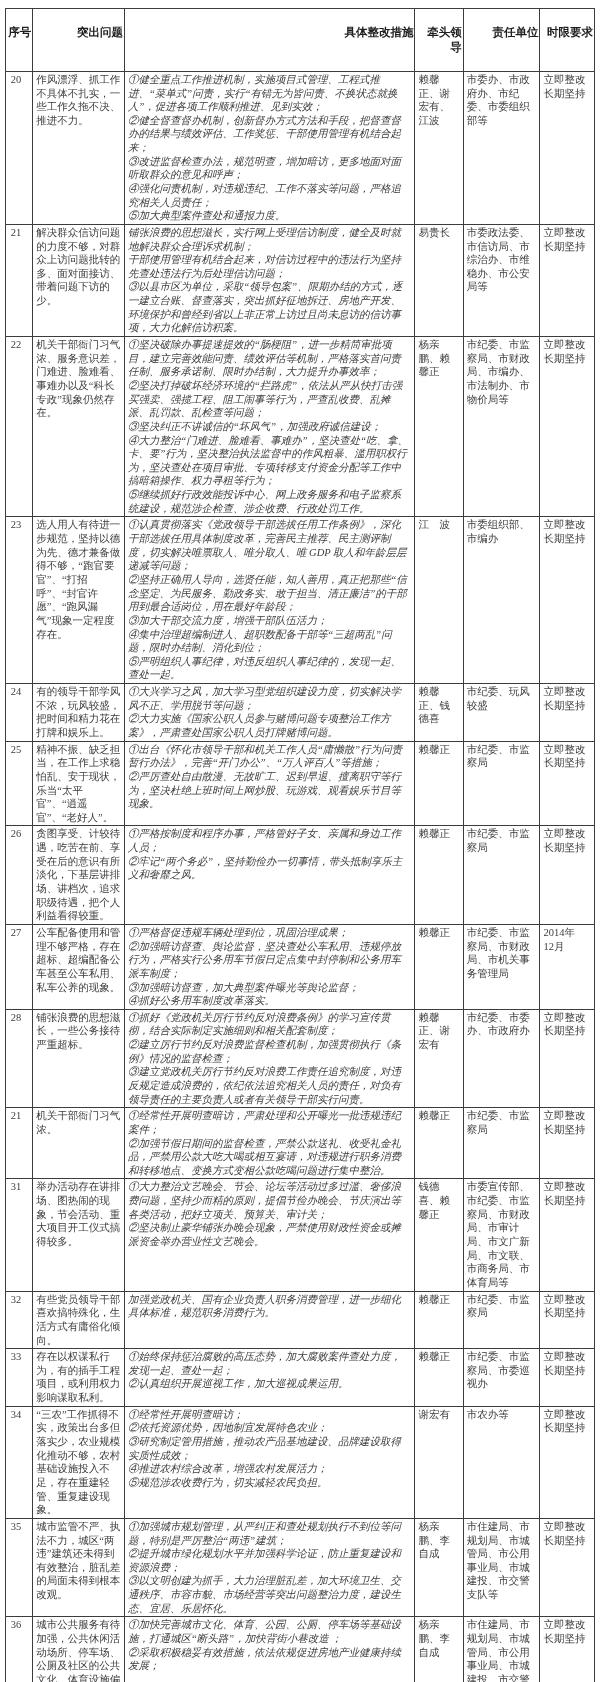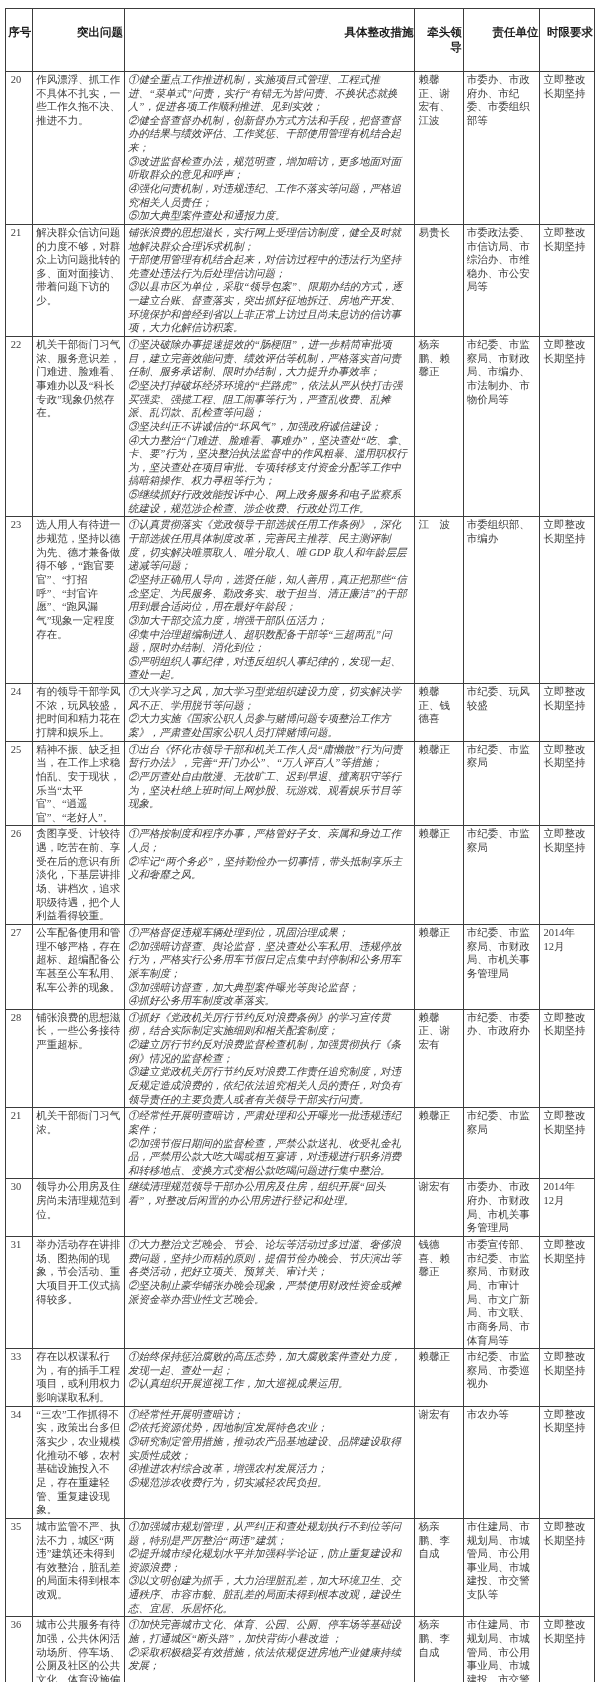--- a/index.html
+++ b/index.html
@@ -266,55 +266,55 @@
           <td>
             <div>市纪委、市监察局</div>
           </td>
           <td>
             <div>立即整改</div>
             <div>长期坚持</div>
           </td>
         </tr>
         <tr>
           <td class="num">
-            <div>30</div>
-          </td>
-          <td>
-            <div>领导办公用房及住房尚未清理规范到位。</div>
-          </td>
-          <td class="measures">
-            <div>继续清理规范领导干部办公用房及住房，组织开展“回头看”，对整改后闲置的办公用房进行登记和处理。</div>
-          </td>
-          <td>
-            <div>谢宏有</div>
-          </td>
-          <td>
-            <div>市委办、市政府办、市财政局、市机关事务管理局</div>
-          </td>
-          <td>
-            <div>2014年</div>
-            <div>12月</div>
-          </td>
-        </tr>
-        <tr>
-          <td class="num">
             <div>31</div>
           </td>
           <td>
             <div>举办活动存在讲排场、图热闹的现象，节会活动、重大项目开工仪式搞得较多。</div>
           </td>
           <td class="measures">
             <div>①大力整治文艺晚会、节会、论坛等活动过多过滥、奢侈浪费问题，坚持少而精的原则，提倡节俭办晚会、节庆演出等各类活动，把好立项关、预算关、审计关；</div>
             <div>②坚决制止豪华铺张办晚会现象，严禁使用财政性资金或摊派资金举办营业性文艺晚会。</div>
           </td>
           <td>
             <div>钱德喜、赖馨正</div>
           </td>
           <td>
             <div>市委宣传部、市纪委、市监察局、市财政局、市审计局、市文广新局、市文联、市商务局、市体育局等</div>
+          </td>
+          <td>
+            <div>立即整改</div>
+            <div>长期坚持</div>
+          </td>
+        </tr>
+        <tr>
+          <td class="num">
+            <div>32</div>
+          </td>
+          <td>
+            <div>有些党员领导干部喜欢搞特殊化，生活方式有庸俗化倾向。</div>
+          </td>
+          <td class="measures">
+            <div>加强党政机关、国有企业负责人职务消费管理，进一步细化具体标准，规范职务消费行为。</div>
+          </td>
+          <td>
+            <div>赖馨正</div>
+          </td>
+          <td>
+            <div>市纪委、市监察局</div>
           </td>
           <td>
             <div>立即整改</div>
             <div>长期坚持</div>
           </td>
         </tr>
         <tr>
           <td class="num">
             <div>33</div>
           </td>
@@ -364,21 +364,21 @@
         <tr>
           <td class="num">
             <div>35</div>
           </td>
           <td>
             <div>城市监管不严、执法不力，城区“两违”建筑还未得到有效整治，脏乱差的局面未得到根本改观。</div>
           </td>
           <td class="measures">
             <div>①加强城市规划管理，从严纠正和查处规划执行不到位等问题，特别是严厉整治“两违”建筑；</div>
             <div>②提升城市绿化规划水平并加强科学论证，防止重复建设和资源浪费；</div>
-            <div>③以文明创建为抓手，大力治理脏乱差，加大环境卫生、交通秩序、市容市貌、脏乱差的局面未得到根本改观，建设生态、宜居、乐居怀化。</div>
+            <div>③以文明创建为抓手，大力治理脏乱差，加大环境卫生、交通秩序、市容市貌、市场经营等突出问题整治力度，建设生态、宜居、乐居怀化。</div>
           </td>
           <td>
             <div>杨亲鹏、李自成</div>
           </td>
           <td>
             <div>市住建局、市规划局、市城管局、市公用事业局、市城建投、市交警支队等</div>
           </td>
           <td>
             <div>立即整改</div>
             <div>长期坚持</div>

